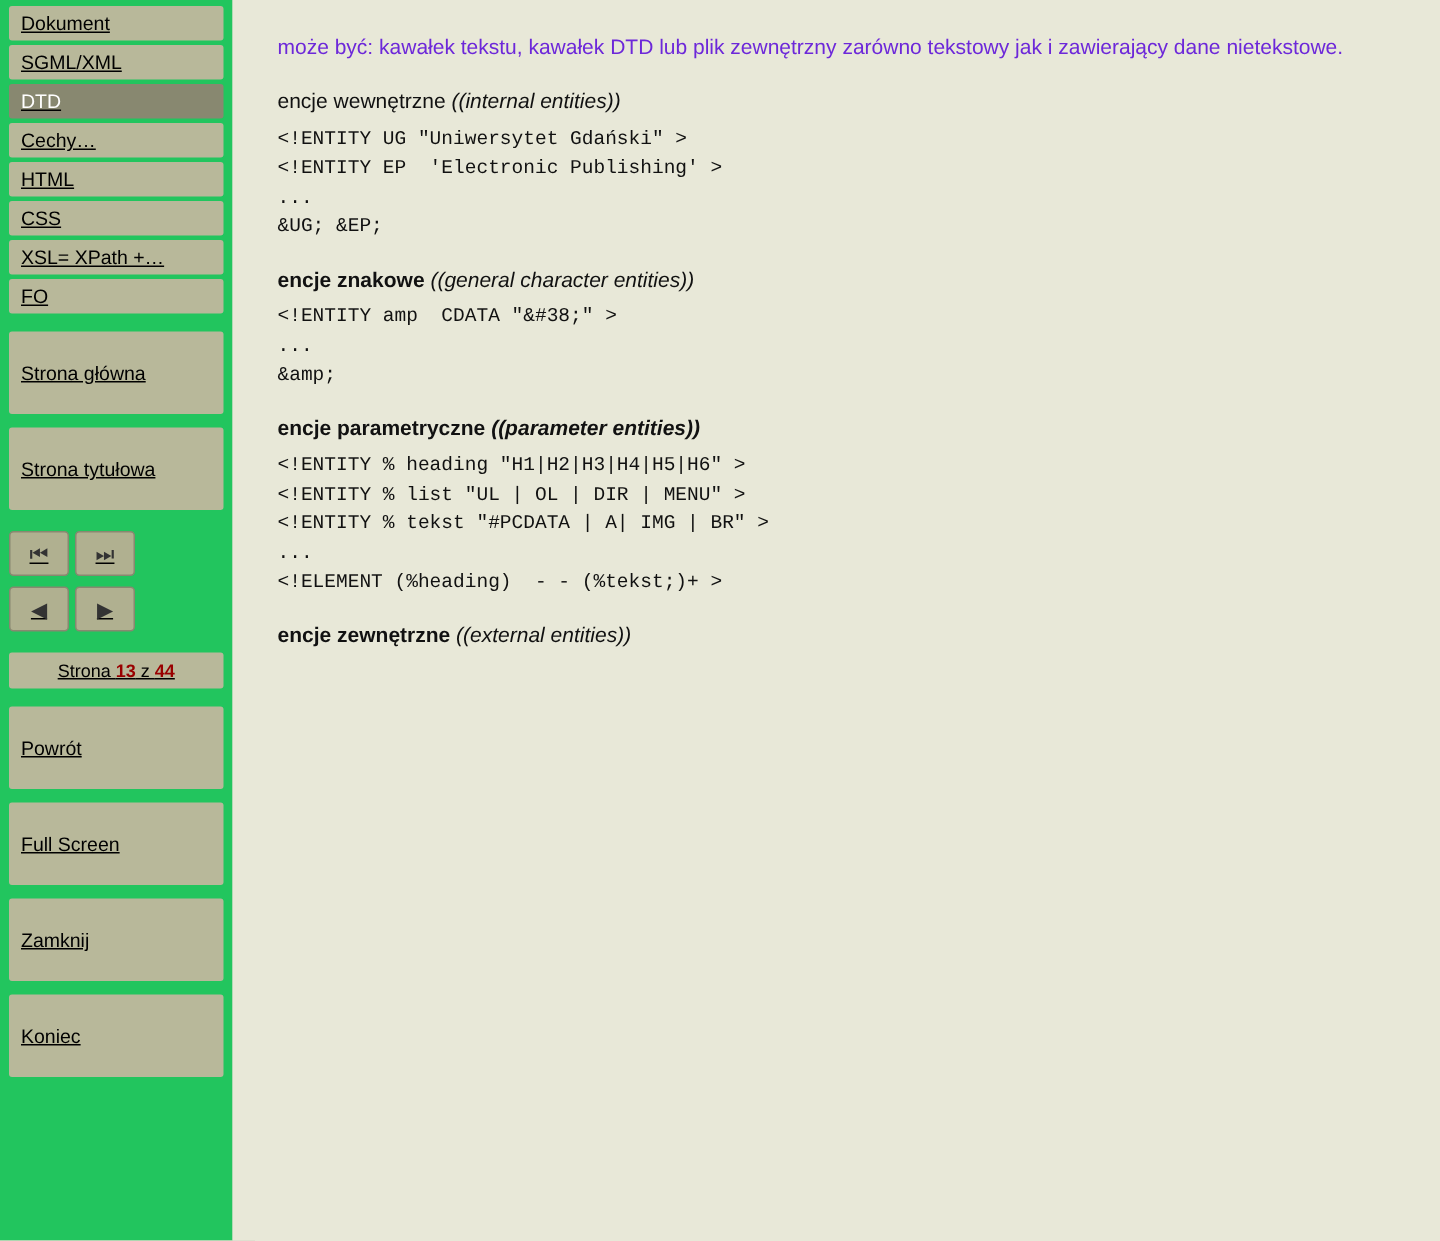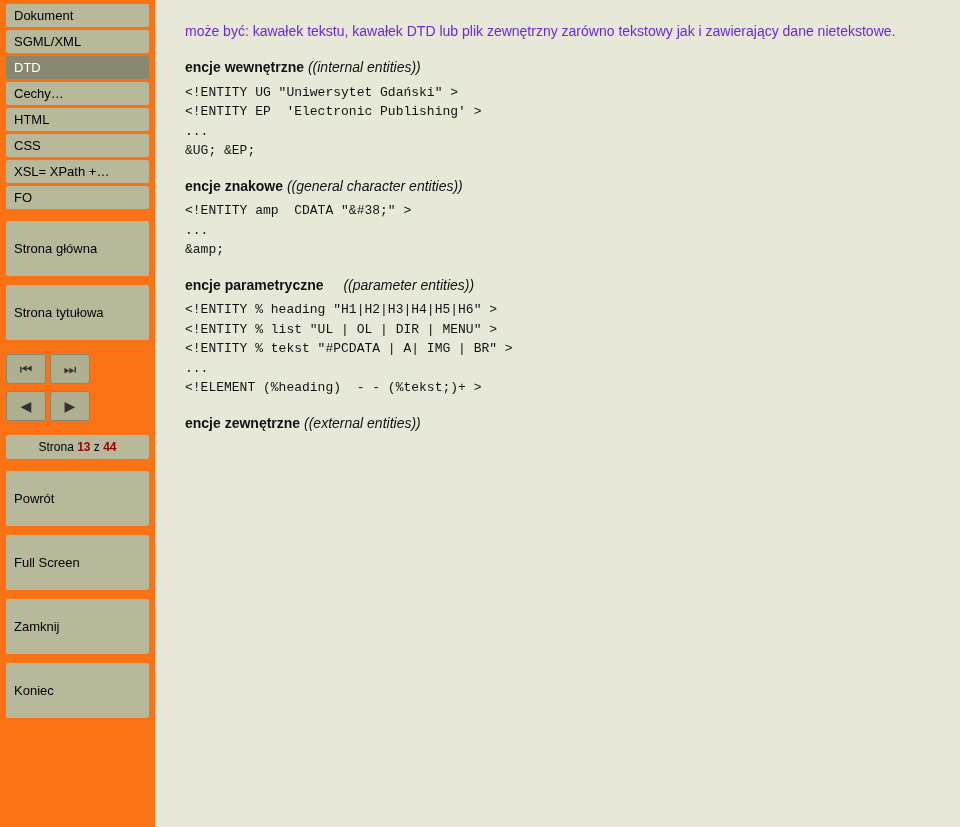--- a/index.html
+++ b/index.html
@@ -14,25 +14,26 @@
       display: flex;
       font-family: Arial, sans-serif;
       background: #d0cfc0;
       overflow: hidden;
     }
 
     
     #sidebar {
       width: 155px;
       min-width: 155px;
-      background: #f97316;
+      background: #22c55e;
       display: flex;
       flex-direction: column;
       padding: 4px 6px;
       gap: 3px;
+      text-decoration: underline;
     }
 
     .nav-item {
       background: #b8b89a;
       color: #000;
       font-size: 13px;
       font-weight: normal;
       padding: 4px 8px;
       cursor: pointer;
       border: none;
@@ -189,34 +190,34 @@
   <button class="nav-section-label">Full Screen</button>
   <div class="nav-separator" style="height:3px;"></div>
   <button class="nav-section-label">Zamknij</button>
   <div class="nav-separator" style="height:3px;"></div>
   <button class="nav-section-label">Koniec</button>
 </div>
 
 <div id="main">
   <p class="content-text">może być: kawałek tekstu, kawałek DTD lub plik zewnętrzny zarówno tekstowy jak i zawierający dane nietekstowe.</p>
 
-  <div class="section-heading"><span style="font-weight:bold;">encje wewnętrzne</span> <span style="font-style:italic; font-weight:normal;">((internal entities))</span></div>
+  <div class="section-heading"><span style="font-weight:normal;">encje wewnętrzne</span> <span style="font-style:italic; font-weight:normal;">((internal entities))</span></div>
 
   <pre class="code-block">&lt;!ENTITY UG "Uniwersytet Gdański" &gt;
 &lt;!ENTITY EP  'Electronic Publishing' &gt;
 ...
 &amp;UG; &amp;EP;</pre>
 
   <div class="section-heading"><span style="font-weight:bold;text-align:right;">encje znakowe</span> <span style="font-style:italic; font-weight:normal;">((general character entities))</span></div>
 
   <pre class="code-block">&lt;!ENTITY amp  CDATA "&amp;#38;" &gt;
 ...
 &amp;amp;</pre>
 
-  <div class="section-heading"><span style="font-weight:bold;">encje parametryczne</span> <span style="font-style:italic; font-weight:normal;margin-left:16px;">((parameter entities))</span></div>
+  <div class="section-heading"><span style="font-weight:bold;">encje parametryczne</span> <span style="font-style:italic; font-weight:bold;">((parameter entities))</span></div>
 
   <pre class="code-block">&lt;!ENTITY % heading "H1|H2|H3|H4|H5|H6" &gt;
 &lt;!ENTITY % list "UL | OL | DIR | MENU" &gt;
 &lt;!ENTITY % tekst "#PCDATA | A| IMG | BR" &gt;
 ...
 &lt;!ELEMENT (%heading)  - - (%tekst;)+ &gt;</pre>
 
   <div class="section-heading"><span style="font-weight:bold;">encje zewnętrzne</span> <span style="font-style:italic; font-weight:normal;">((external entities))</span></div>
 </div>
 

